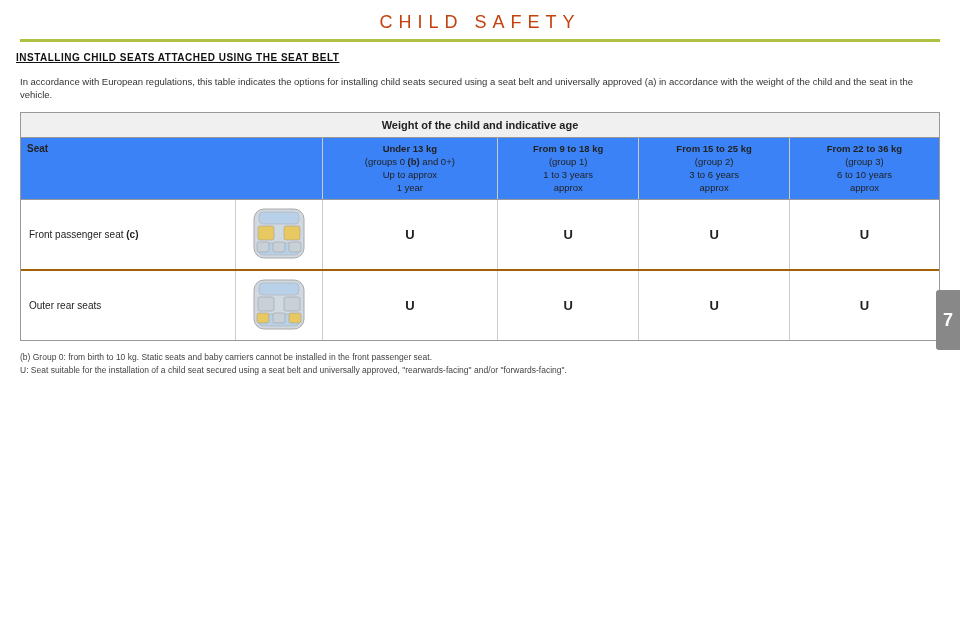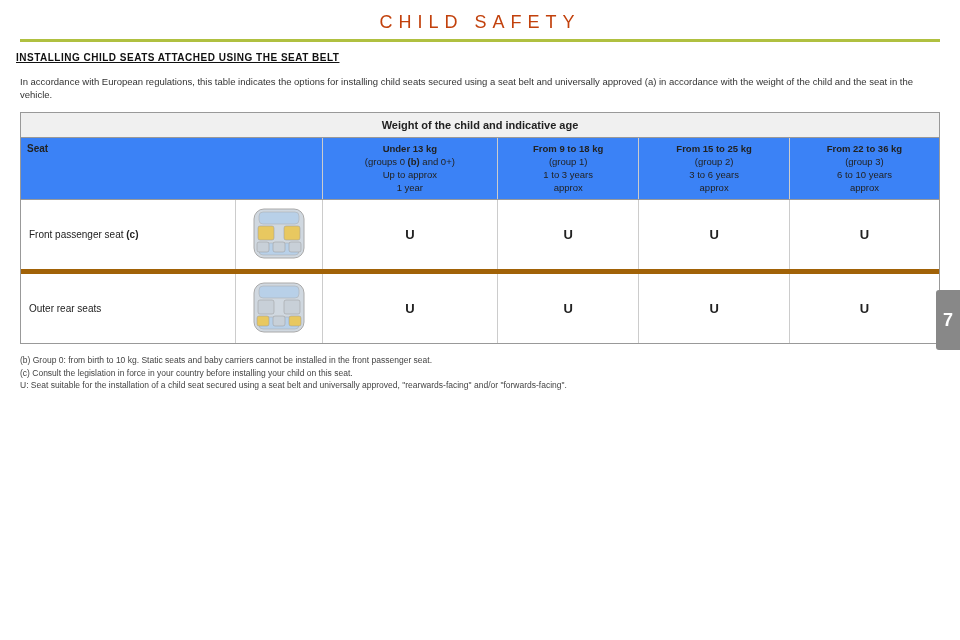--- a/index.html
+++ b/index.html
@@ -79,21 +79,21 @@
       line-height: 1.4;
     }
     .col-header-row td:last-child { border-right: none; }
     .col-header-row td.seat-col {
       text-align: left;
       font-size: 10px;
       font-weight: bold;
     }
 
     .data-row td {
-      border-bottom: 5px solid #a16207;
+      border-bottom: 2px solid #a16207;
       border-right: 1px solid #ccc;
       padding: 6px 8px;
       vertical-align: middle;
     }
     .data-row td:last-child { border-right: none; }
     .data-row:last-child td { border-bottom: none; }
 
     .seat-label {
       font-size: 10px;
       color: #222;
@@ -243,17 +243,16 @@
         <td class="u-cell">U</td>
       </tr>
 
 
     </tbody>
   </table>
 </div>
 
 <div class="footer-notes">
   <div>(b) Group 0: from birth to 10 kg. Static seats and baby carriers cannot be installed in the front passenger seat.</div>
-  <div>(c) Consult the legislation in force in your country before installing your child on this seat.</div>
   <div>U: Seat suitable for the installation of a child seat secured using a seat belt and universally approved, "rearwards-facing" and/or "forwards-facing".</div>
 </div>
 
 <div class="right-tab">7</div>
 
 </body></html>

